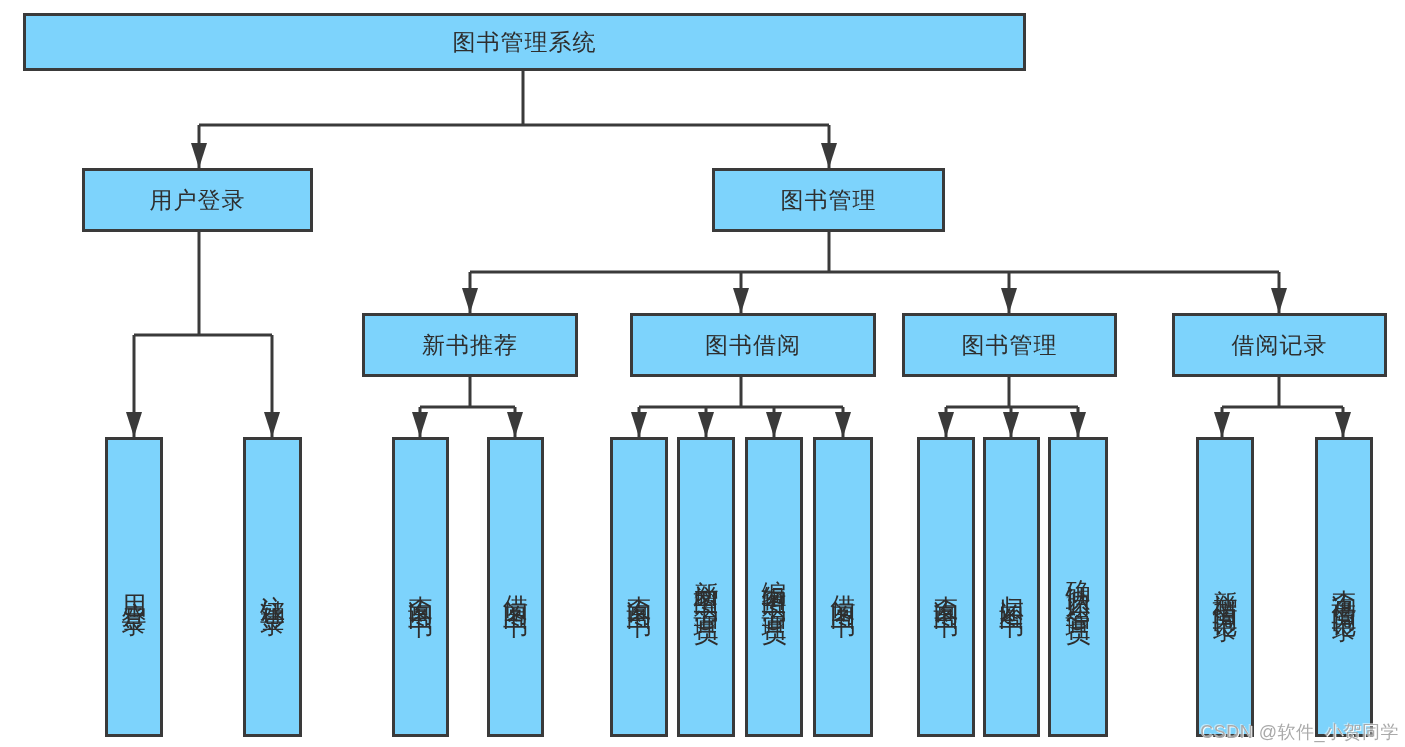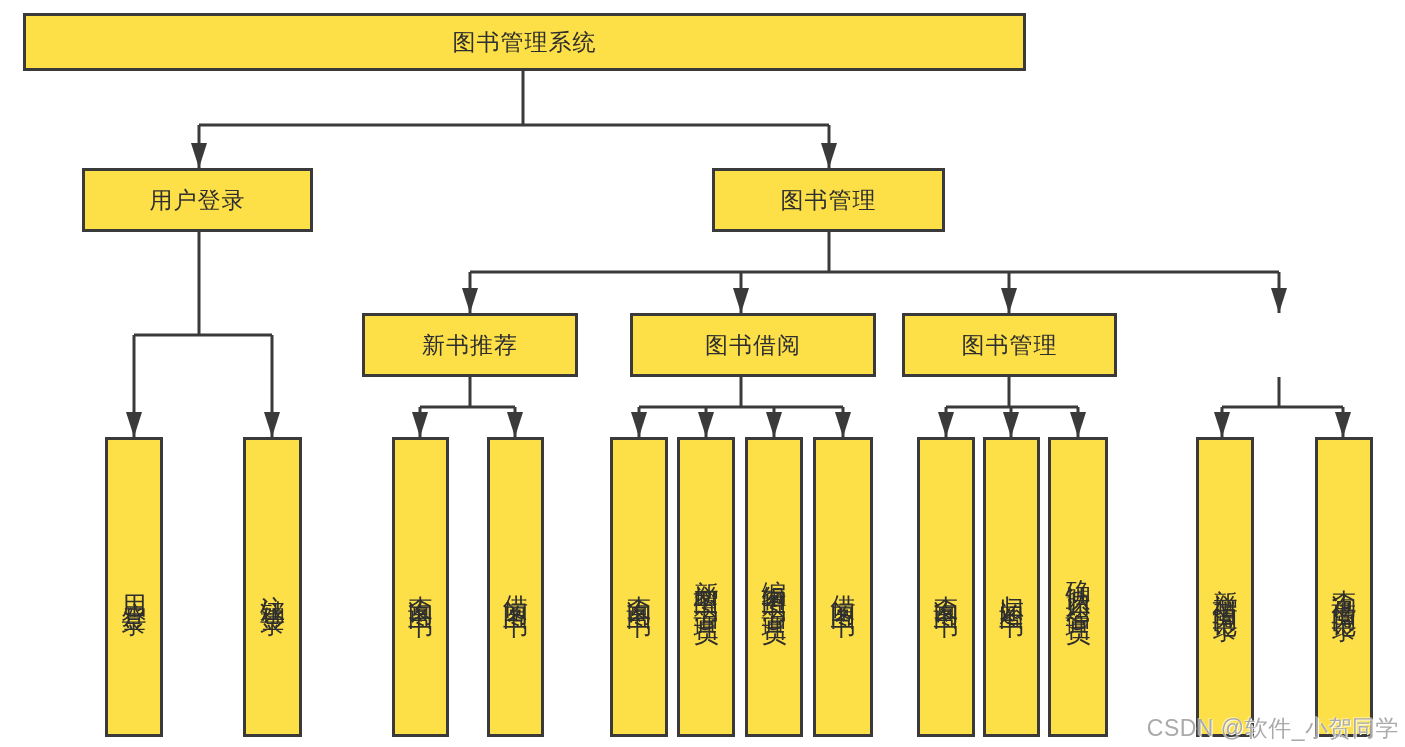--- a/index.html
+++ b/index.html
@@ -17,40 +17,40 @@
     color:var(--text);
     overflow:hidden;
   }
   .wires{position:absolute;left:0;top:0;}
   .wires .wire{fill:none;stroke:var(--line);stroke-width:3;}
   .wires line{stroke:var(--line);stroke-width:3;}
   .wires marker path{fill:var(--line);stroke:none;}
   .box{
     position:absolute;
     box-sizing:border-box;
-    background:#fde047;
+    background:#7dd3fc;
     border:3px solid var(--line);
     display:flex;
     align-items:center;
     justify-content:center;
     z-index:2;
   }
   .hbox{font-size:23px;letter-spacing:1px;white-space:nowrap;}
   .vbox{font-size:25px;}
   .vbox span{
     writing-mode:vertical-rl;
     text-orientation:mixed;
     letter-spacing:6px;
     line-height:1;
     white-space:nowrap;
   }
   .watermark{
     position:absolute;
     right:6px;bottom:3px;
-    font-size:23px;
+    font-size:18px;
     letter-spacing:0.5px;
     color:var(--wm);
     text-shadow:1px 1px 0 rgba(255,255,255,.95), -1px -1px 0 rgba(255,255,255,.5);
     z-index:6;
     white-space:nowrap;
   }
 </style>
 </head>
 <body>
 
@@ -94,20 +94,21 @@
   </svg>
 
   <div class="box hbox" style="left:23px;top:13px;width:1003px;height:58px;">图书管理系统</div>
 
   <div class="box hbox" style="left:82px;top:168px;width:231px;height:64px;">用户登录</div>
   <div class="box hbox" style="left:362px;top:313px;width:216px;height:64px;">新书推荐</div>
 
   <div class="box hbox" style="left:712px;top:168px;width:233px;height:64px;">图书管理</div>
   <div class="box hbox" style="left:630px;top:313px;width:246px;height:64px;">图书借阅</div>
   <div class="box hbox" style="left:902px;top:313px;width:215px;height:64px;">图书管理</div>
+  <div class="box hbox" style="left:1172px;top:313px;width:215px;height:64px;">借阅记录</div>
 
   <div class="box vbox" style="left:105px;top:437px;width:58px;height:300px;">
     <span>用户登录</span>
   </div>
   <div class="box vbox" style="left:243px;top:437px;width:59px;height:300px;">
     <span>注销登录</span>
   </div>
 
   <div class="box vbox" style="left:392px;top:437px;width:57px;height:300px;">
     <span>查询图书</span>

